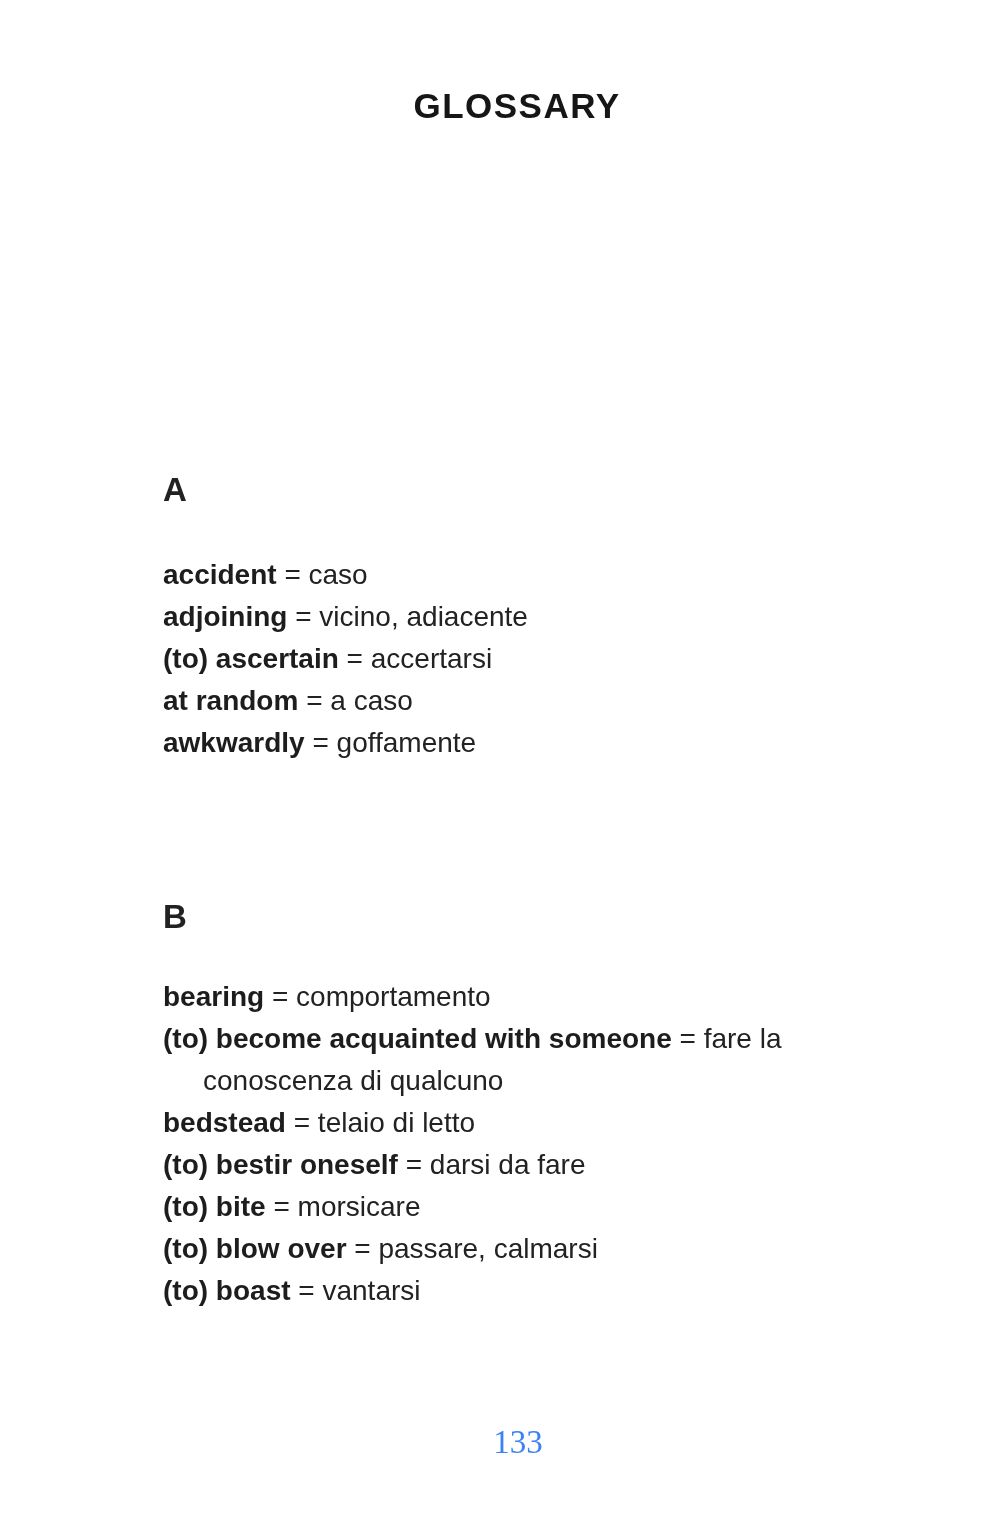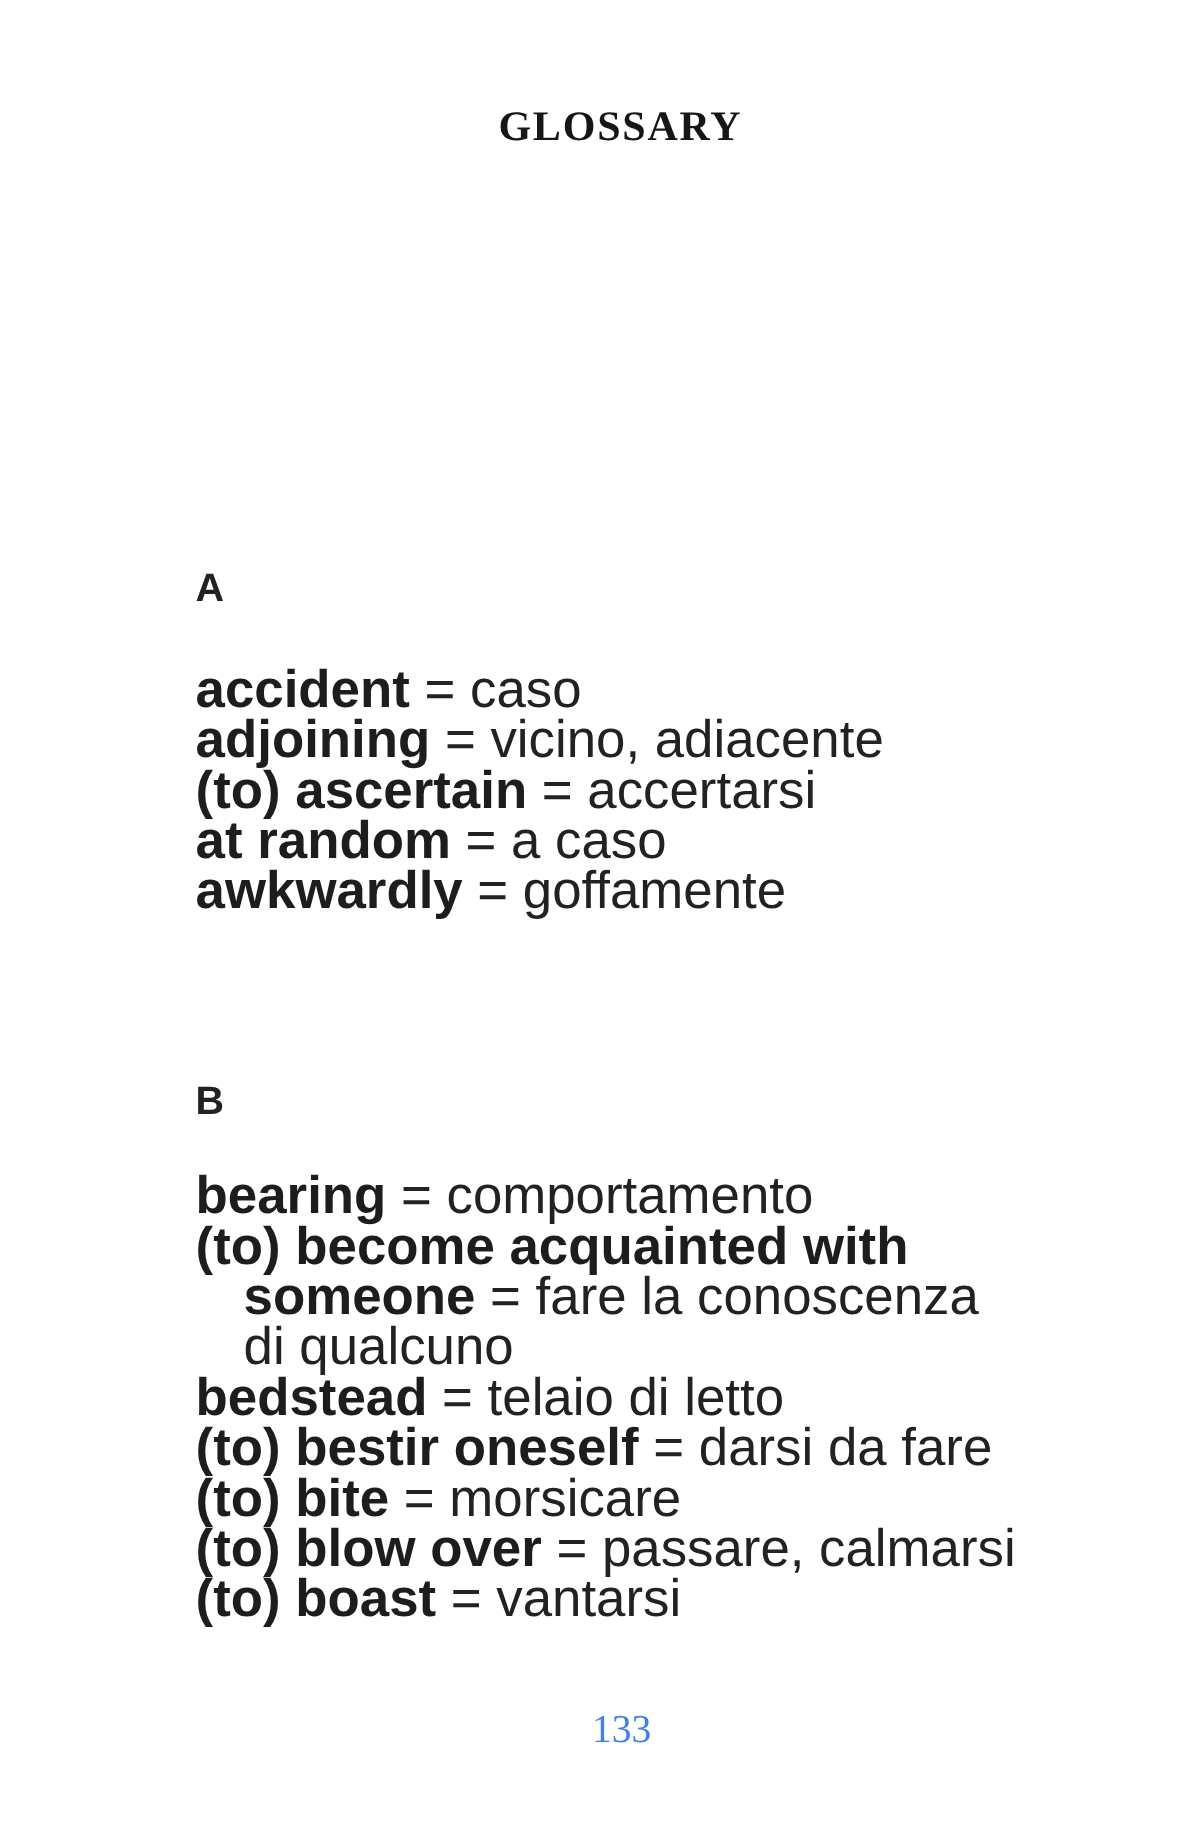--- a/index.html
+++ b/index.html
@@ -13,21 +13,21 @@
     height: 1520px;
     background: #ffffff;
     color: #1b1b1b;
     overflow: hidden;
   }
   .doc-title {
     position: absolute;
     top: 86px;
     left: 517px;
     transform: translateX(-50%);
-    font-family: Liberation Serif, serif;
+    font-family: Liberation Sans, sans-serif;
     font-weight: 700;
     font-size: 35px;
     letter-spacing: 1.5px;
     white-space: nowrap;
     color: #161616;
     text-align: center;
   }
   .section-letter {
     position: absolute;
     left: 163px;
@@ -37,21 +37,21 @@
     line-height: 42px;
     color: #222222;
   }
   .section-letter.sec-a { top: 469px; }
   .section-letter.sec-b { top: 896px; }
   .entries {
     position: absolute;
     left: 163px;
     width: 690px;
     font-family: "Liberation Sans", sans-serif;
-    font-size: 44px;
+    font-size: 28px;
     line-height: 42px;
     color: #222222;
   }
   .entries.sec-a { top: 554px; }
   .entries.sec-b { top: 976px; }
   .entry {
     margin: 0;
     padding-left: 40px;
     text-indent: -40px;
   }

